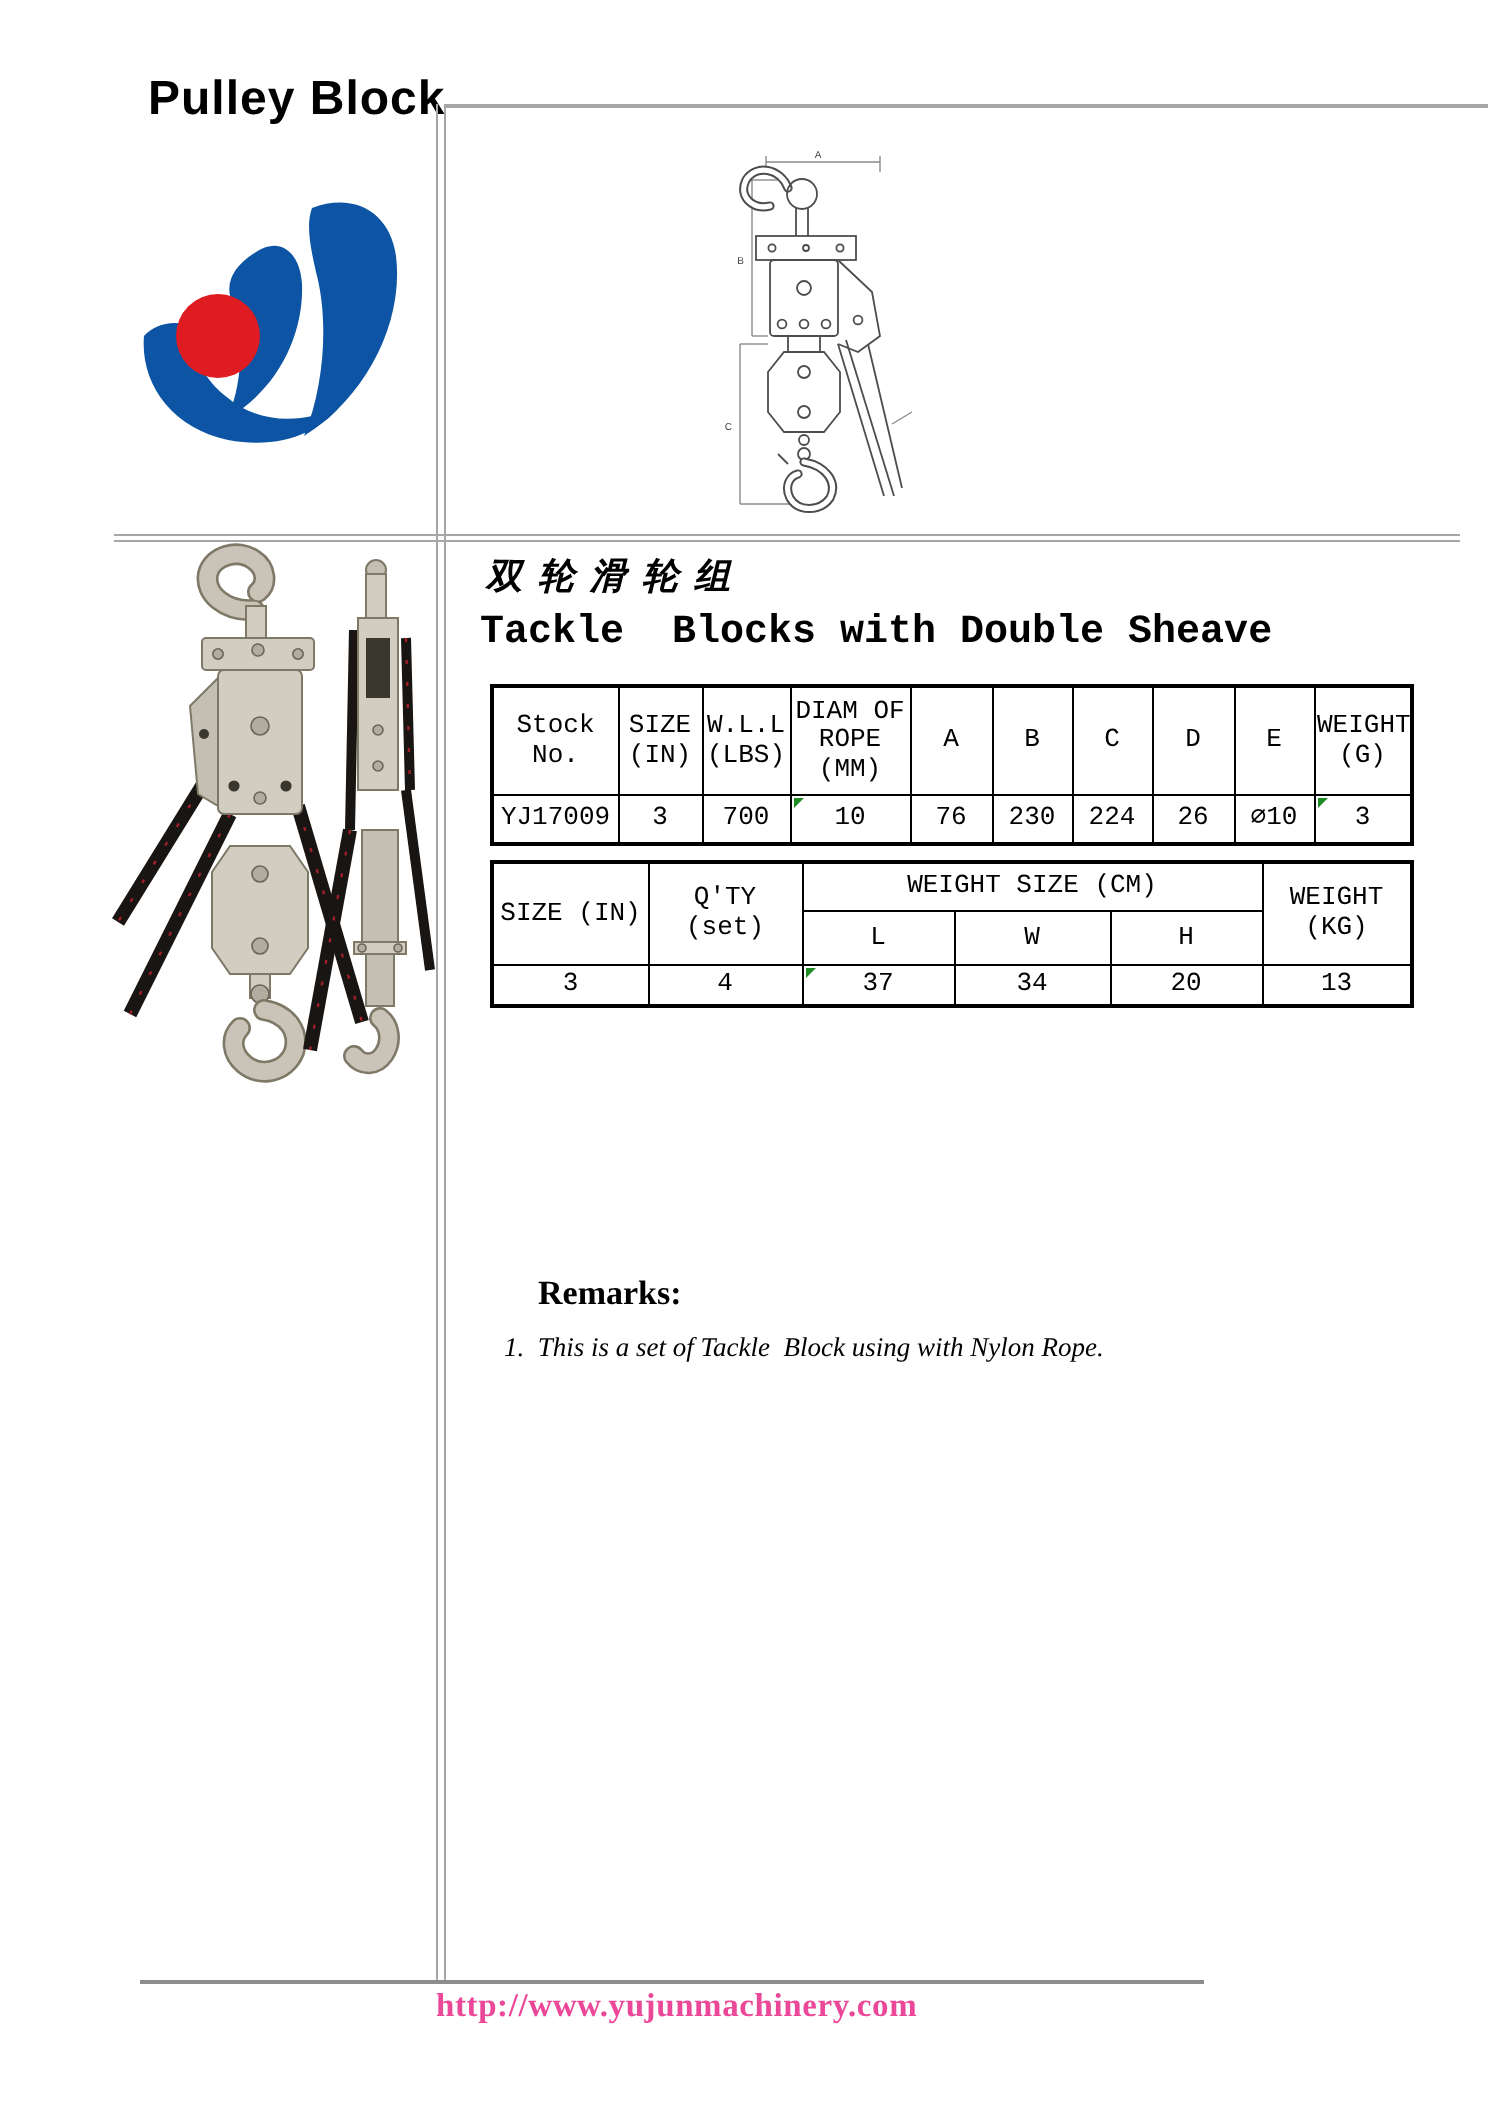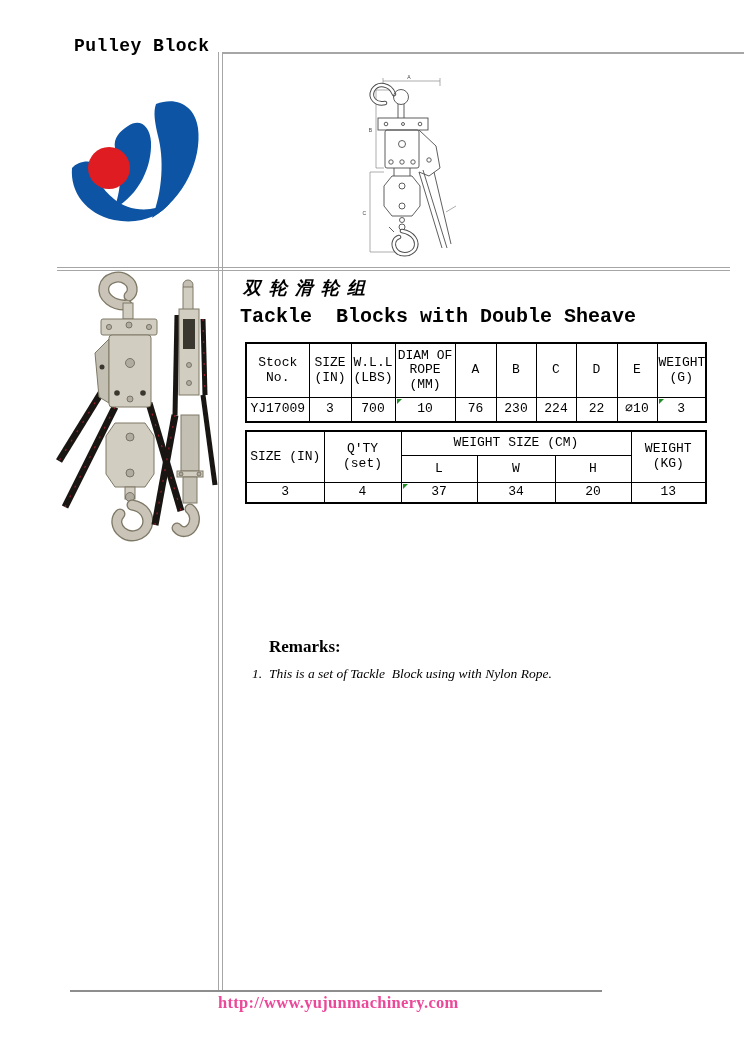--- a/index.html
+++ b/index.html
@@ -9,21 +9,21 @@
   
   .rule{position:absolute;}
   .top-rule{left:222px;top:52px;width:522px;height:2px;background:var(--rule-gray,#a6a6a6);}
   .v-rule{left:218px;top:52px;width:3px;height:939px;
           border-left:1px solid var(--rule-gray,#a6a6a6);border-right:1px solid var(--rule-gray,#a6a6a6);}
   .mid-rule{left:57px;top:267px;width:673px;height:2px;
           border-top:1px solid var(--rule-gray,#a6a6a6);border-bottom:1px solid var(--rule-gray,#a6a6a6);}
   .bottom-rule{left:70px;top:990px;width:532px;height:2px;background:#8d8d8d;}
 
   .page-title{position:absolute;left:74px;top:36px;margin:0;
-       font-family:Liberation Mono, monospace;font-weight:bold;font-size:18px;letter-spacing:.5px;}
+       font-family:Liberation Sans, sans-serif;font-weight:bold;font-size:24px;letter-spacing:.5px;}
 
   .cn-title{position:absolute;left:243px;top:276px;font-family:"DejaVu Serif",serif;
        font-weight:bold;font-style:italic;font-size:18px;letter-spacing:8px;}
   .en-title{position:absolute;left:240px;top:305px;font-family:Liberation Mono, monospace;
        font-weight:bold;font-size:20px;white-space:pre;}
 
   table{border-collapse:collapse;table-layout:fixed;position:absolute;background:#fff;}
   table.spec{left:245px;top:342px;width:460px;border:2px solid #000;}
   table.pack{left:245px;top:430px;width:460px;border:2px solid #000;}
   th,td{border:1px solid #000;text-align:center;vertical-align:middle;padding:0 1px;
@@ -259,21 +259,21 @@
 (G)</th>
     </tr>
     <tr class="drow">
       <td>YJ17009</td>
       <td>3</td>
       <td>700</td>
       <td class="flag">10</td>
       <td>76</td>
       <td>230</td>
       <td>224</td>
-      <td>22</td>
+      <td>26</td>
       <td>∅10</td>
       <td class="flag">3</td>
     </tr>
   </tbody>
     </table>
 
   <table class="pack">
     <colgroup>
       <col style="width:78px">
         <col style="width:77px">

